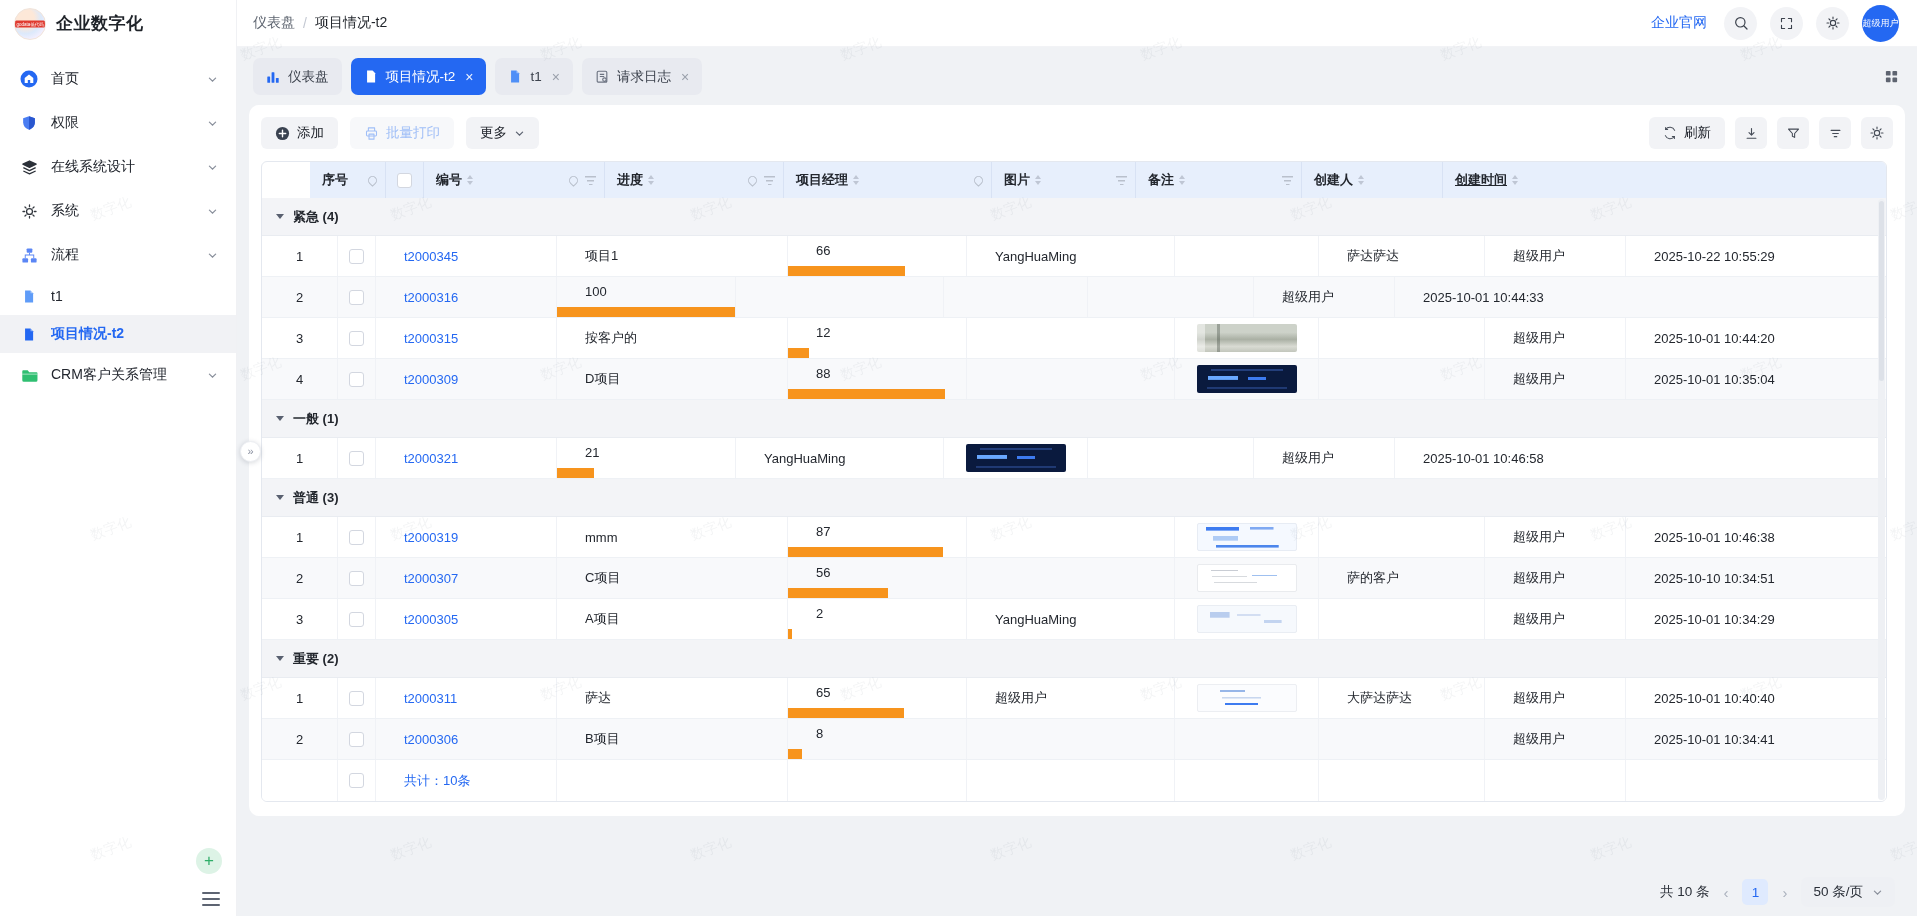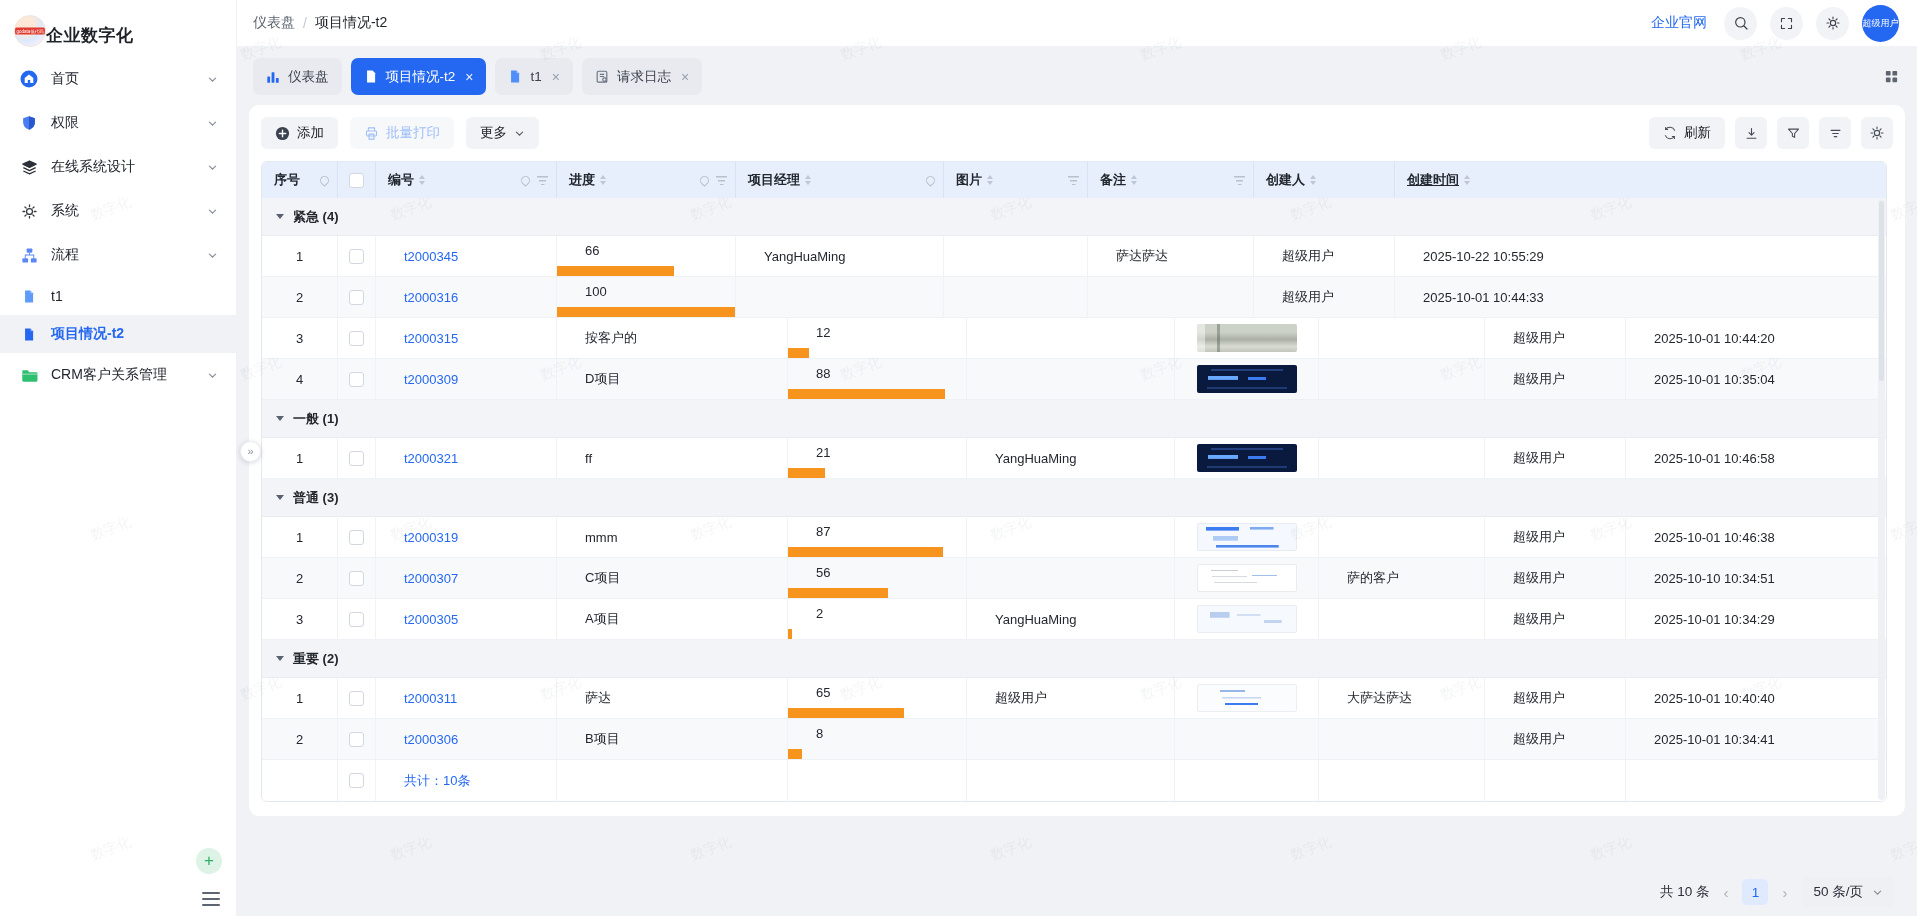--- a/index.html
+++ b/index.html
@@ -5,21 +5,21 @@
   *{box-sizing:border-box;margin:0;padding:0;font-family:"Liberation Sans","DejaVu Sans",sans-serif;}
   html,body{width:1917px;height:916px;overflow:hidden;background:#f0f2f5;}
   .app{position:relative;width:1917px;height:916px;display:flex;}
 
   
   .watermarks{position:absolute;inset:0;pointer-events:none;z-index:50;overflow:hidden;}
   .watermarks span{position:absolute;font-size:14px;color:rgba(40,50,70,.055);transform:rotate(-20deg);white-space:nowrap;}
 
   
   .sidebar{position:relative;width:237px;height:100%;background:#fff;border-right:1px solid #f0f1f4;flex:0 0 237px;z-index:2;}
-  .brand{display:flex;align-items:flex-end;height:47px;padding:0 14px;}
+  .brand{display:flex;align-items:center;gap:10px;height:47px;padding:0 14px;}
   .logo{width:32px;height:32px;border-radius:50%;background:radial-gradient(circle at 35% 30%,#fde8d8 0 30%,#dce9fb 55%,#f6f0ff 80%);display:flex;align-items:center;justify-content:center;flex:0 0 32px;overflow:hidden;border:1px solid #f1e4da;}
   .logo i{font-style:normal;font-size:5px;color:#fff;background:#e03a2f;border-radius:2px;padding:1px 2px;transform:scale(.9);white-space:nowrap;}
   .app-title{font-size:17px;font-weight:700;color:#1f2329;letter-spacing:.5px;}
   .side-menu{padding-top:10px;}
   .side-item{display:flex;align-items:center;height:44px;padding:0 18px 0 20px;gap:13px;font-size:14px;color:#22262e;cursor:pointer;}
   .side-item.file{height:38px;}
   .side-item .sicon{width:18px;height:18px;display:flex;align-items:center;justify-content:center;flex:0 0 18px;}
   .side-item .slabel{flex:1;white-space:nowrap;overflow:hidden;}
   .side-item .chev{color:#8a909c;display:flex;}
   .side-item.active{background:#f1f2f5;}
@@ -54,21 +54,21 @@
   .card{position:relative;margin:0 12px;background:#fff;border-radius:10px;padding:12px 12px 14px;flex:0 0 auto;}
   .toolbar{display:flex;align-items:center;gap:12px;margin-bottom:12px;}
   .btn{display:flex;align-items:center;gap:7px;height:32px;padding:0 14px;border:none;border-radius:6px;background:#f2f3f6;color:#20242c;font-size:13.5px;cursor:pointer;}
   .btn.disabled{background:#f7f8fa;color:#9fbef7;cursor:default;}
   .btn .bicon{display:flex;align-items:center;}
   .toolbar-right{margin-left:auto;display:flex;align-items:center;gap:10px;}
   .icon-btn{width:32px;height:32px;border:none;border-radius:6px;background:#f2f3f6;color:#464c57;display:flex;align-items:center;justify-content:center;cursor:pointer;}
 
   
   .tablewrap{position:relative;width:1626px;border:1px solid #e4e8ef;border-radius:6px;overflow:hidden;}
-  .thead{display:flex;height:36px;background:#e7effc;}
+  .thead{display:flex;height:36px;background:#e7effc;margin-left:48px;}
   .th{position:relative;display:flex;align-items:center;height:100%;padding:0 8px 0 12px;font-size:13px;font-weight:700;color:#23272e;border-right:1px solid #d8e2f4;}
   .th:last-child{border-right:none;}
   .th.hl{background:#c9daf8;}
   .th.sel{justify-content:center;padding:0;}
   .th-label{white-space:nowrap;}
   .th-right{margin-left:auto;display:flex;align-items:center;gap:7px;padding-left:6px;}
   .sort{display:inline-flex;flex-direction:column;gap:2px;margin-left:5px;cursor:pointer;}
   .sort i{width:0;height:0;border-left:3.5px solid transparent;border-right:3.5px solid transparent;}
   .sort .up{border-bottom:4px solid #bfc6d4;}
   .sort .dn{border-top:4px solid #bfc6d4;}
@@ -534,20 +534,21 @@
               <span class="gl">紧急 (4)</span>
             </div>
             <div class="trow">
               <div class="td c" style="width: 76px;">1</div>
               <div class="td c" style="width: 38px;">
                 <span class="cb"></span>
               </div>
               <div class="td" style="width: 181px;">
                 <a class="link">t2000345</a>
               </div>
+              <div class="td" style="width: 231px;">项目1</div>
               <div class="td progress" style="width: 179px;"><span class="pnum">66</span><span class="pbar" style="width: 66%;"></span></div>
               <div class="td" style="width: 208px;">YangHuaMing</div>
               <div class="td" style="width: 144px; padding-left: 22px;"></div>
               <div class="td" style="width: 166px;">萨达萨达</div>
               <div class="td" style="width: 141px;">超级用户</div>
               <div class="td" style="width: 260px;">2025-10-22 10:55:29</div>
             </div>
             <div class="trow alt">
               <div class="td c" style="width: 76px;">2</div>
               <div class="td c" style="width: 38px;">
@@ -604,21 +605,20 @@
               <span class="gl">一般 (1)</span>
             </div>
             <div class="trow">
               <div class="td c" style="width: 76px;">1</div>
               <div class="td c" style="width: 38px;">
                 <span class="cb"></span>
               </div>
               <div class="td" style="width: 181px;">
                 <a class="link">t2000321</a>
               </div>
-              <div class="td" style="width: 231px;">ff</div>
               <div class="td progress" style="width: 179px;"><span class="pnum">21</span><span class="pbar" style="width: 21%;"></span></div>
               <div class="td" style="width: 208px;">YangHuaMing</div>
               <div class="td" style="width: 144px; padding-left: 22px;">
                 <div class="thumb t-dark-dashboard"></div>
               </div>
               <div class="td" style="width: 166px;"></div>
               <div class="td" style="width: 141px;">超级用户</div>
               <div class="td" style="width: 260px;">2025-10-01 10:46:58</div>
             </div>
             <div class="group-row">

